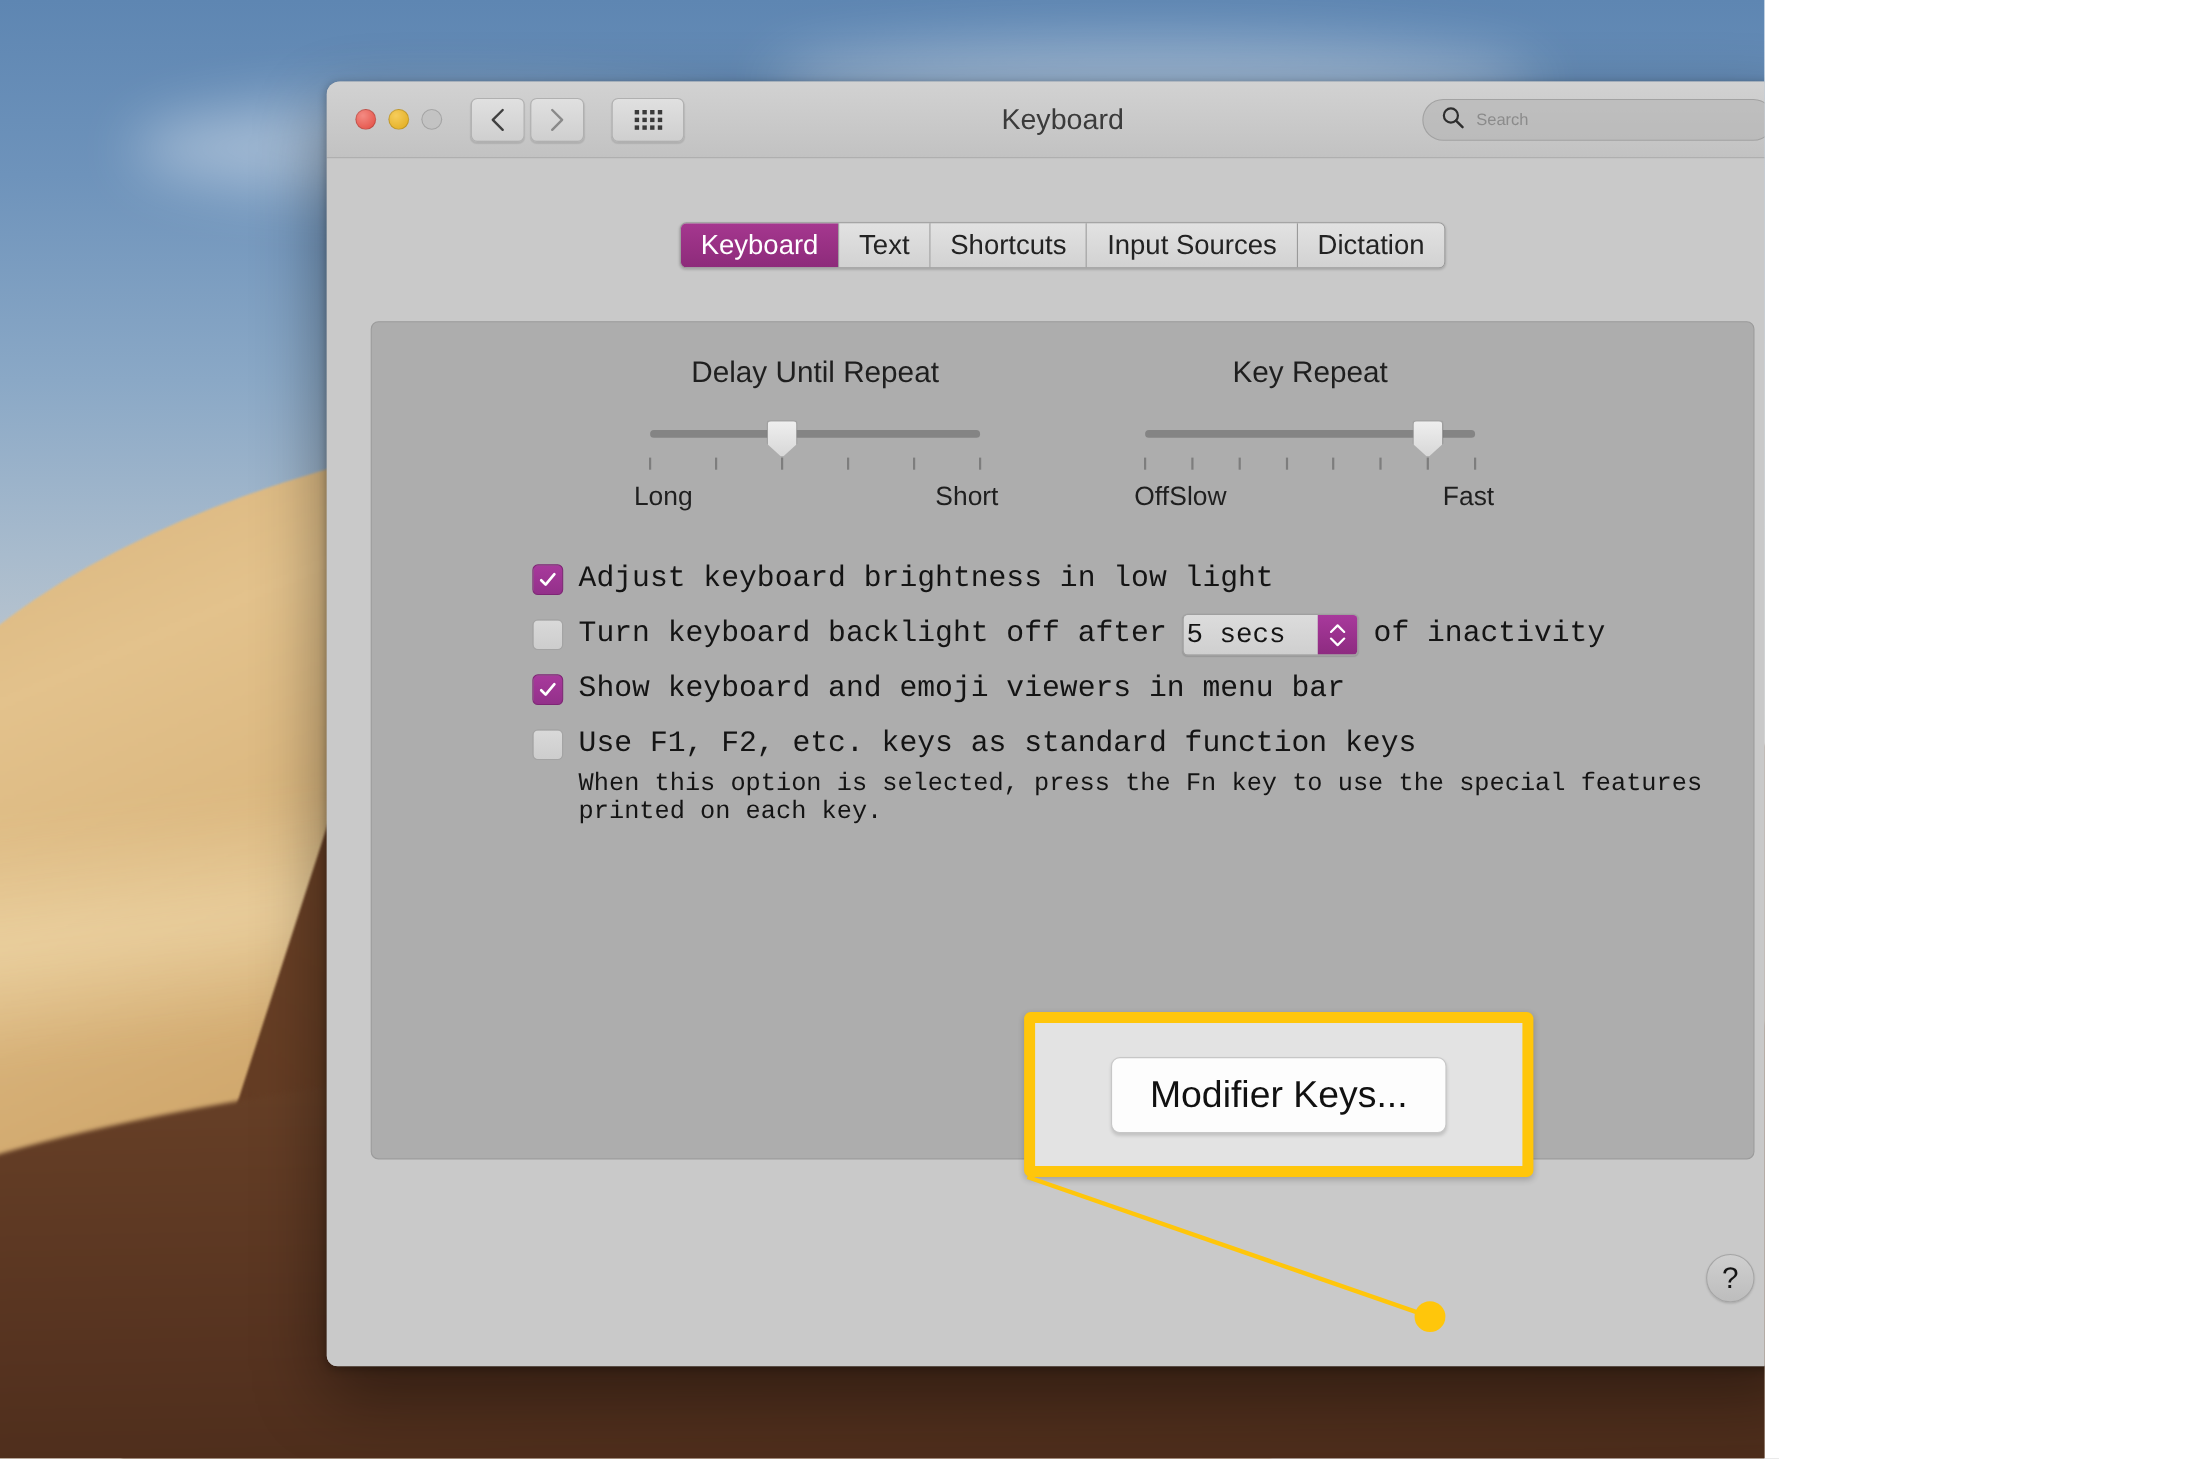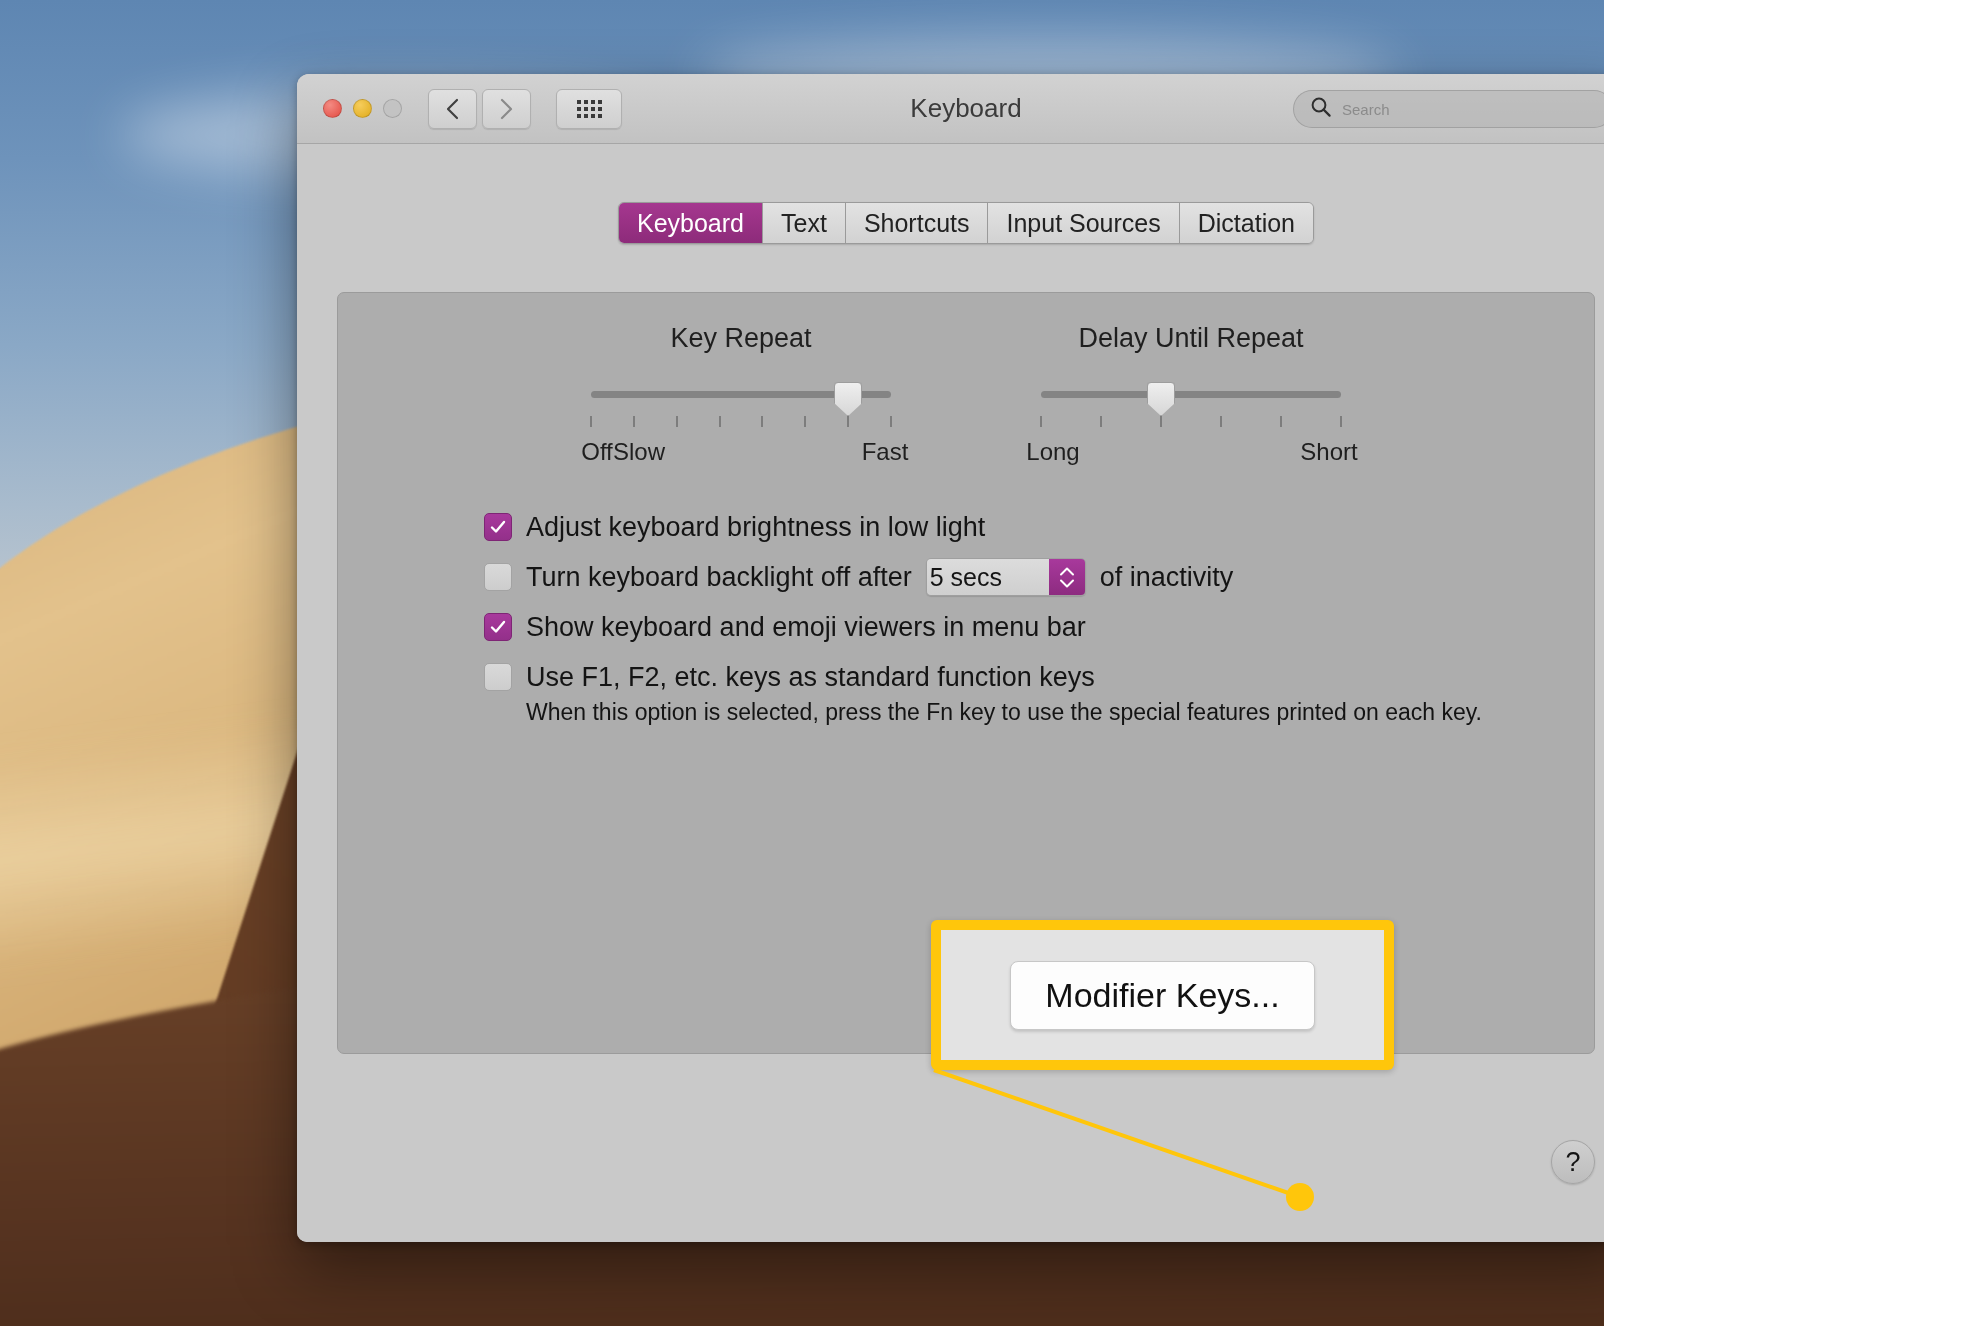--- a/index.html
+++ b/index.html
@@ -299,20 +299,21 @@
     color: #1f1f1f;
   }
   .slider-labels span { position: absolute; white-space: nowrap; transform: translateX(-50%); }
 
   
   #options {
     position: absolute;
     left: 146px;
     top: 216px;
     right: 30px;
+    font-family: Liberation Mono, monospace;
   }
   .optrow {
     display: flex;
     align-items: center;
     margin-bottom: 14px;
     height: 36px;
   }
   .cbox {
     width: 28px; height: 28px;
     border-radius: 5px;
@@ -520,20 +521,40 @@
           <div class="tab">Text</div>
           <div class="tab">Shortcuts</div>
           <div class="tab">Input Sources</div>
           <div class="tab">Dictation</div>
         </div>
       </div>
 
       <div id="content-panel">
 
         <div id="sliders">
+
+          <div class="slider-block">
+            <div class="slider-title">Delay Until Repeat</div>
+            <div class="track-wrap">
+              <div class="track"></div>
+              <div class="thumb" style="left:40%"></div>
+            </div>
+            <div class="ticks">
+              <i style="left:0%"></i>
+                <i style="left:20%"></i>
+                <i style="left:40%"></i>
+              <i style="left:60%"></i>
+                <i style="left:80%"></i>
+                <i style="left:100%"></i>
+            </div>
+            <div class="slider-labels">
+              <span style="left:4%">Long</span>
+              <span style="left:96%">Short</span>
+            </div>
+          </div>
 
           <div class="slider-block">
             <div class="slider-title">Key Repeat</div>
             <div class="track-wrap">
               <div class="track"></div>
               <div class="thumb" style="left:85.7%"></div>
             </div>
             <div class="ticks">
               <i style="left:0%"></i>
                 <i style="left:14.28%"></i>
@@ -544,40 +565,20 @@
                 <i style="left:85.71%"></i>
                 <i style="left:100%"></i>
             </div>
             <div class="slider-labels">
               <span style="left:2%">Off</span>
               <span style="left:16%">Slow</span>
               <span style="left:98%">Fast</span>
             </div>
           </div>
 
-          <div class="slider-block">
-            <div class="slider-title">Delay Until Repeat</div>
-            <div class="track-wrap">
-              <div class="track"></div>
-              <div class="thumb" style="left:40%"></div>
-            </div>
-            <div class="ticks">
-              <i style="left:0%"></i>
-                <i style="left:20%"></i>
-                <i style="left:40%"></i>
-              <i style="left:60%"></i>
-                <i style="left:80%"></i>
-                <i style="left:100%"></i>
-            </div>
-            <div class="slider-labels">
-              <span style="left:4%">Long</span>
-              <span style="left:96%">Short</span>
-            </div>
-          </div>
-
         </div>
 
         <div id="options">
 
           <div class="optrow">
             <span class="cbox on">
               <svg width="18" height="18" viewBox="0 0 18 18">
                   <polyline points="3,9.5 7,13.5 15,4" fill="none" stroke="#fff" stroke-width="2.4" stroke-linecap="round" stroke-linejoin="round"></polyline>
                 </svg>
             </span>

